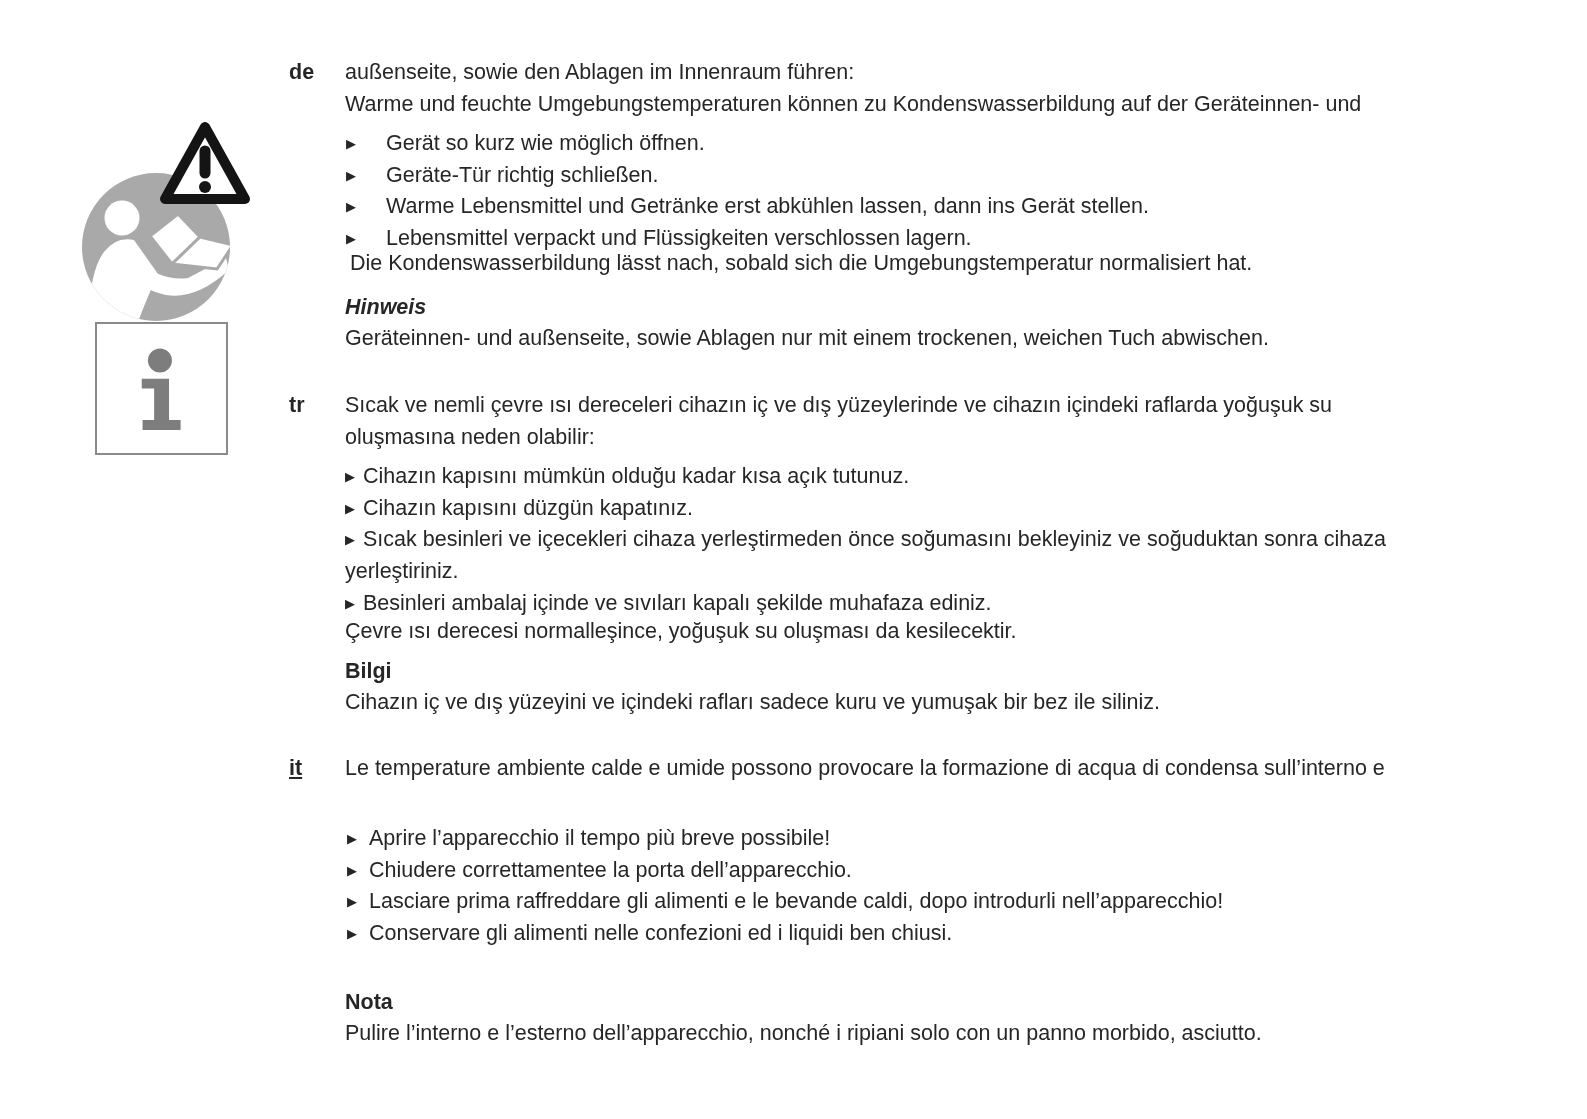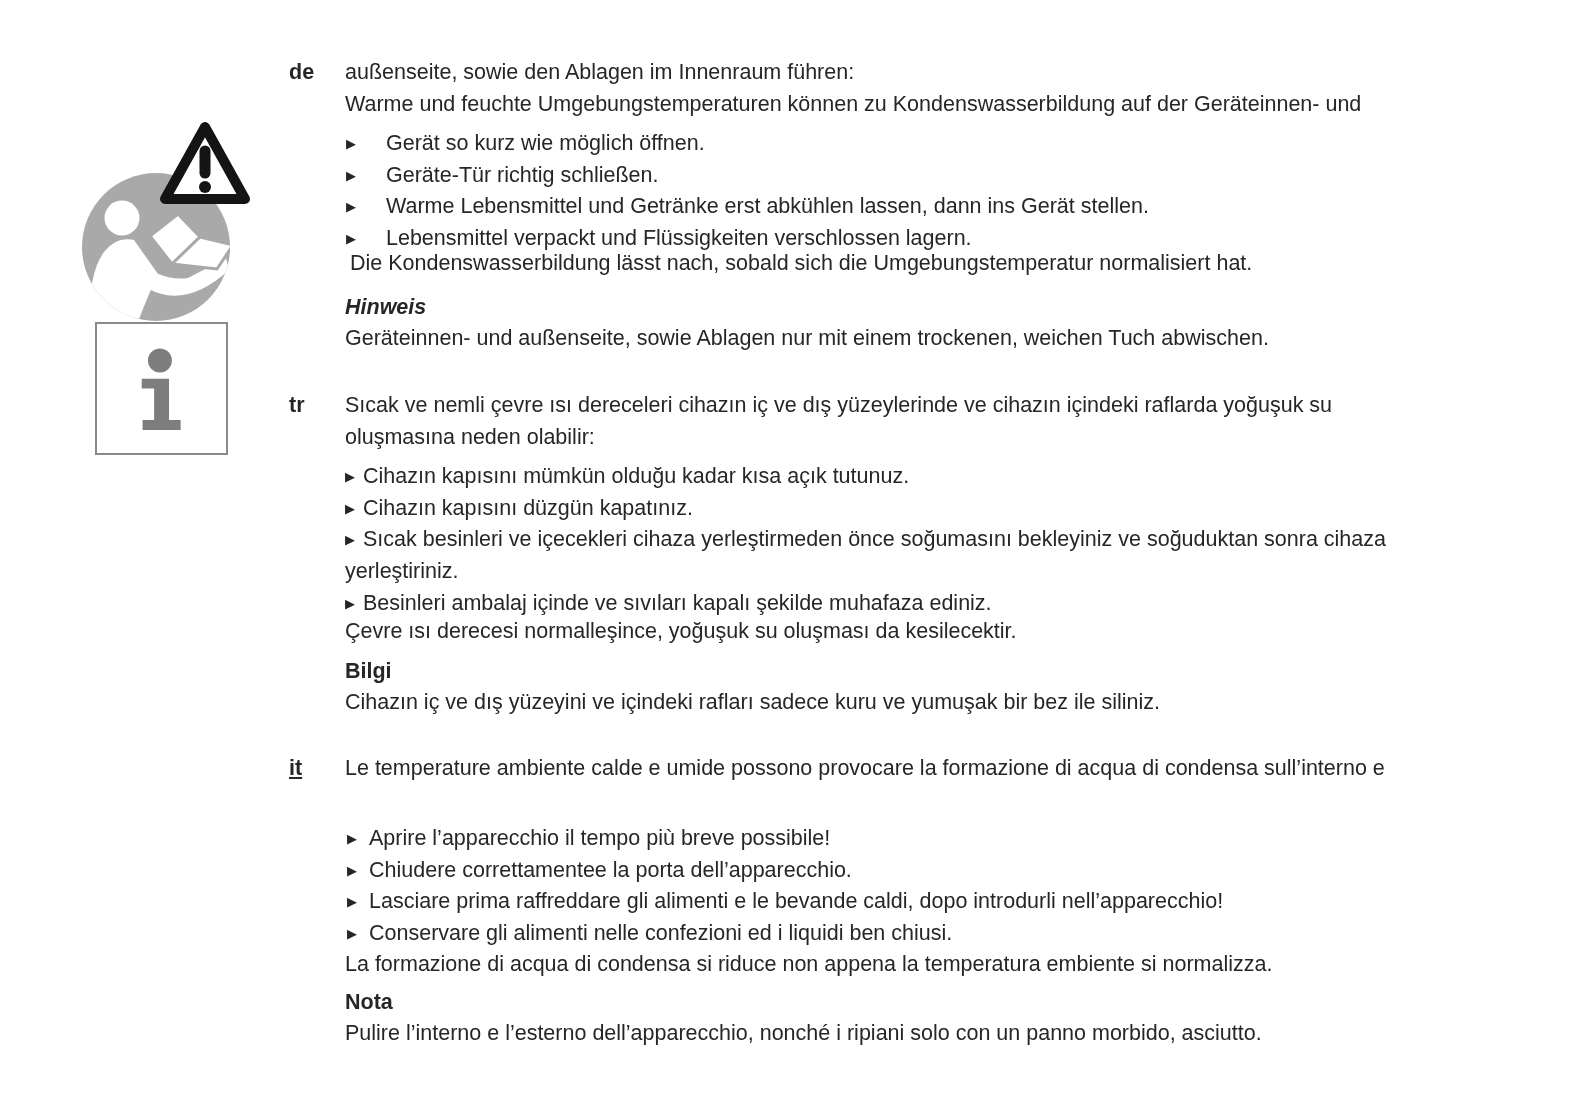--- a/index.html
+++ b/index.html
@@ -159,19 +159,18 @@
     <span class="line bullet-row">
       <span class="glyph">▶</span>
       <span>Lasciare prima raffreddare gli alimenti e le bevande caldi, dopo introdurli nell’apparecchio!</span>
     </span>
     <span class="line bullet-row">
       <span class="glyph">▶</span>
       <span>Conservare gli alimenti nelle confezioni ed i liquidi ben chiusi.</span>
     </span>
   </div>
 
-  <div class="abs txt" style="left:345px;top:949px;">La formazione di acqua di condensa si riduce non appena la temperatura embiente si normalizza.</div>
 
   <div class="abs txt bold" style="left:345px;top:987px;">Nota</div>
 
   <div class="abs txt" style="left:345px;top:1018px;text-align:right;">Pulire l’interno e l’esterno dell’apparecchio, nonché i ripiani solo con un panno morbido, asciutto.</div>
 
 </div>
 
 </body></html>

